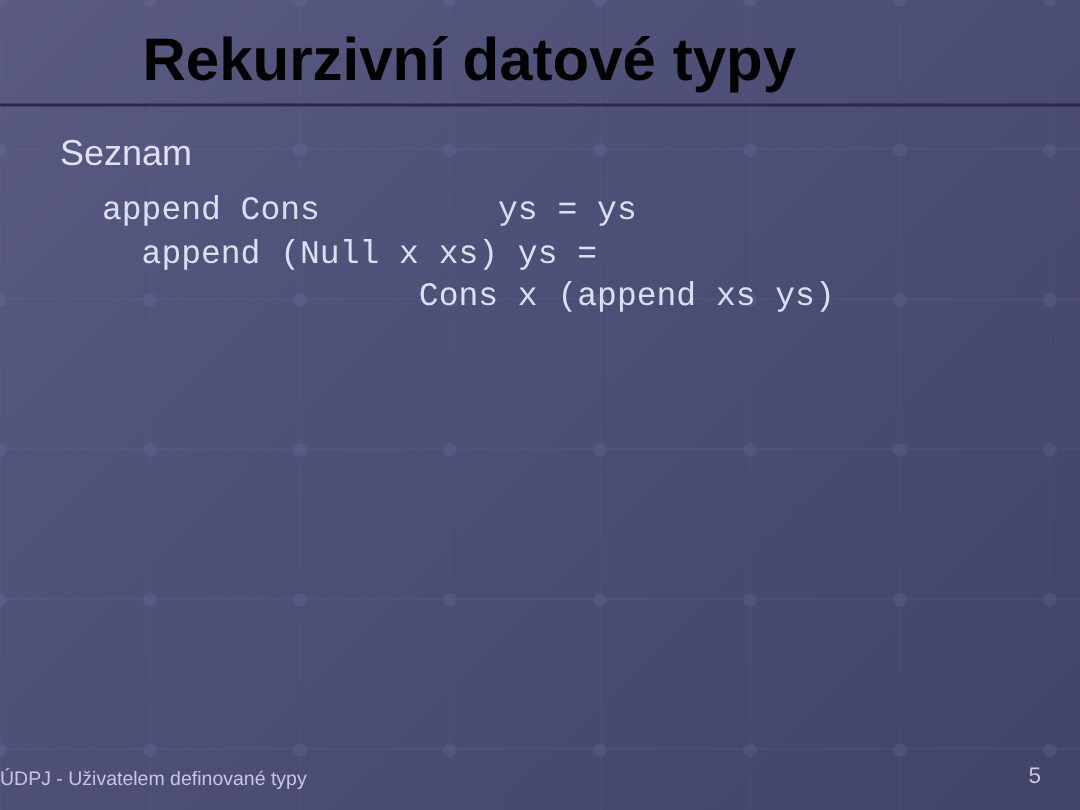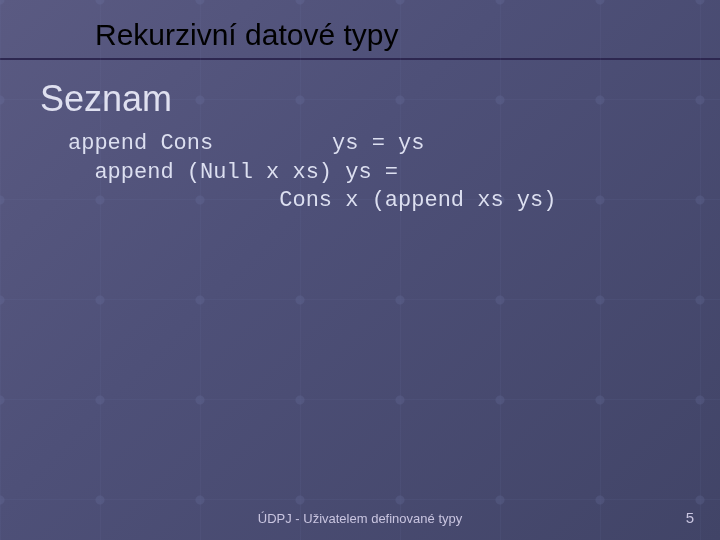--- a/index.html
+++ b/index.html
@@ -29,51 +29,51 @@
     background-position: 50px 50px, 0 0, 0 0;
     opacity: 0.35;
     pointer-events: none;
   }
   .title-wrap {
     padding: 18px 0 6px 95px;
     border-bottom: 2px solid #2d2750;
   }
   .title {
     color: #000;
-    font-weight: 400;
-    font-size: 30px;
+    font-weight: 700;
+    font-size: 40px;
     font-family: Arial, Helvetica, sans-serif;
   }
   .body {
     padding: 18px 40px 0 40px;
     position: relative;
     z-index: 1;
   }
   .section-label {
     color: #dfe0f0;
     font-family: Verdana, Geneva, sans-serif;
-    font-size: 36px;
+    font-size: 24px;
     margin-bottom: 10px;
   }
   .code-block {
     font-family: "Courier New", Courier, monospace;
     font-size: 22px;
     line-height: 1.3;
     color: #dcdff0;
     white-space: pre;
     margin-left: 28px;
     margin-bottom: 28px;
   }
   .kw { color: #f2c154; } 
   .footer-center {
     position: absolute;
     bottom: 14px;
     left: 0;
     right: 0;
-    text-align: center;
+    text-align: left;
     color: #c9c5e0;
     font-size: 13px;
     font-family: Arial, sans-serif;
     z-index: 2;
   }
   .footer-num {
     position: absolute;
     bottom: 14px;
     right: 26px;
     color: #c9c5e0;

